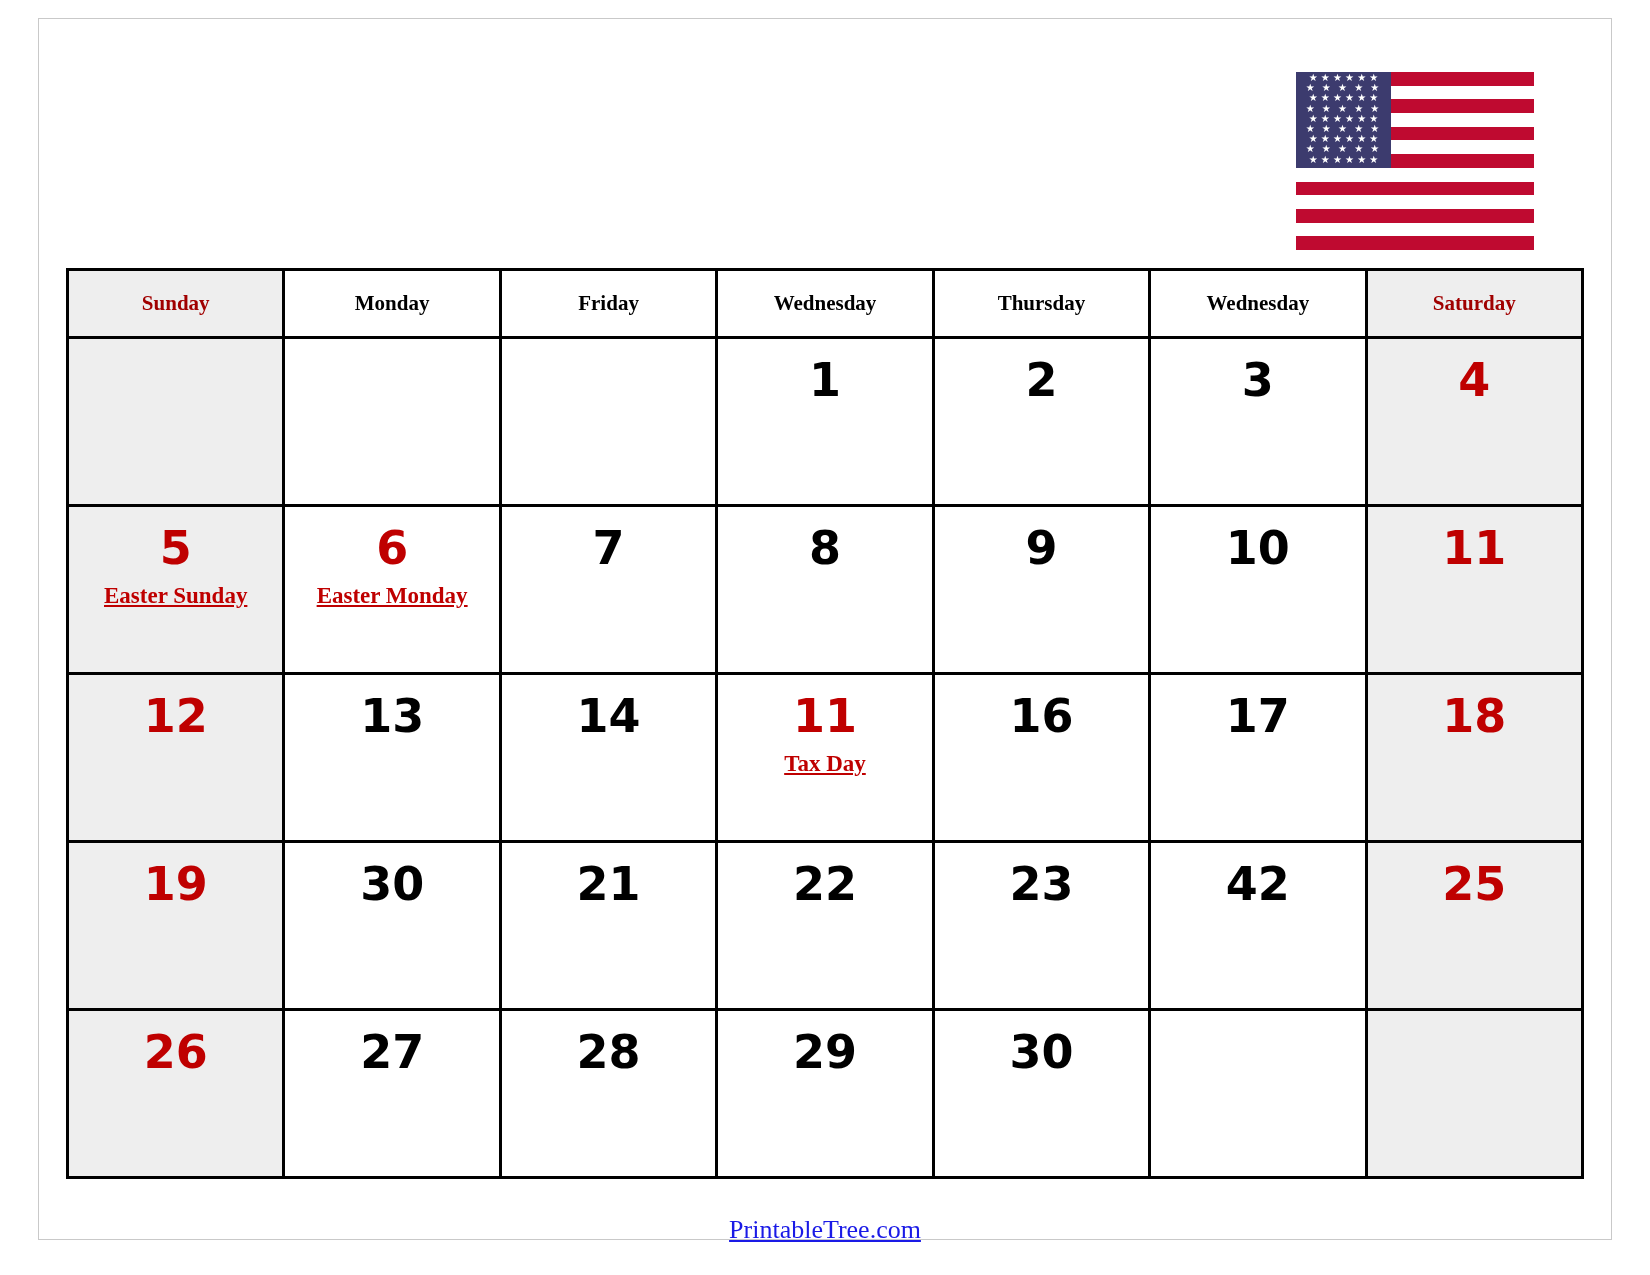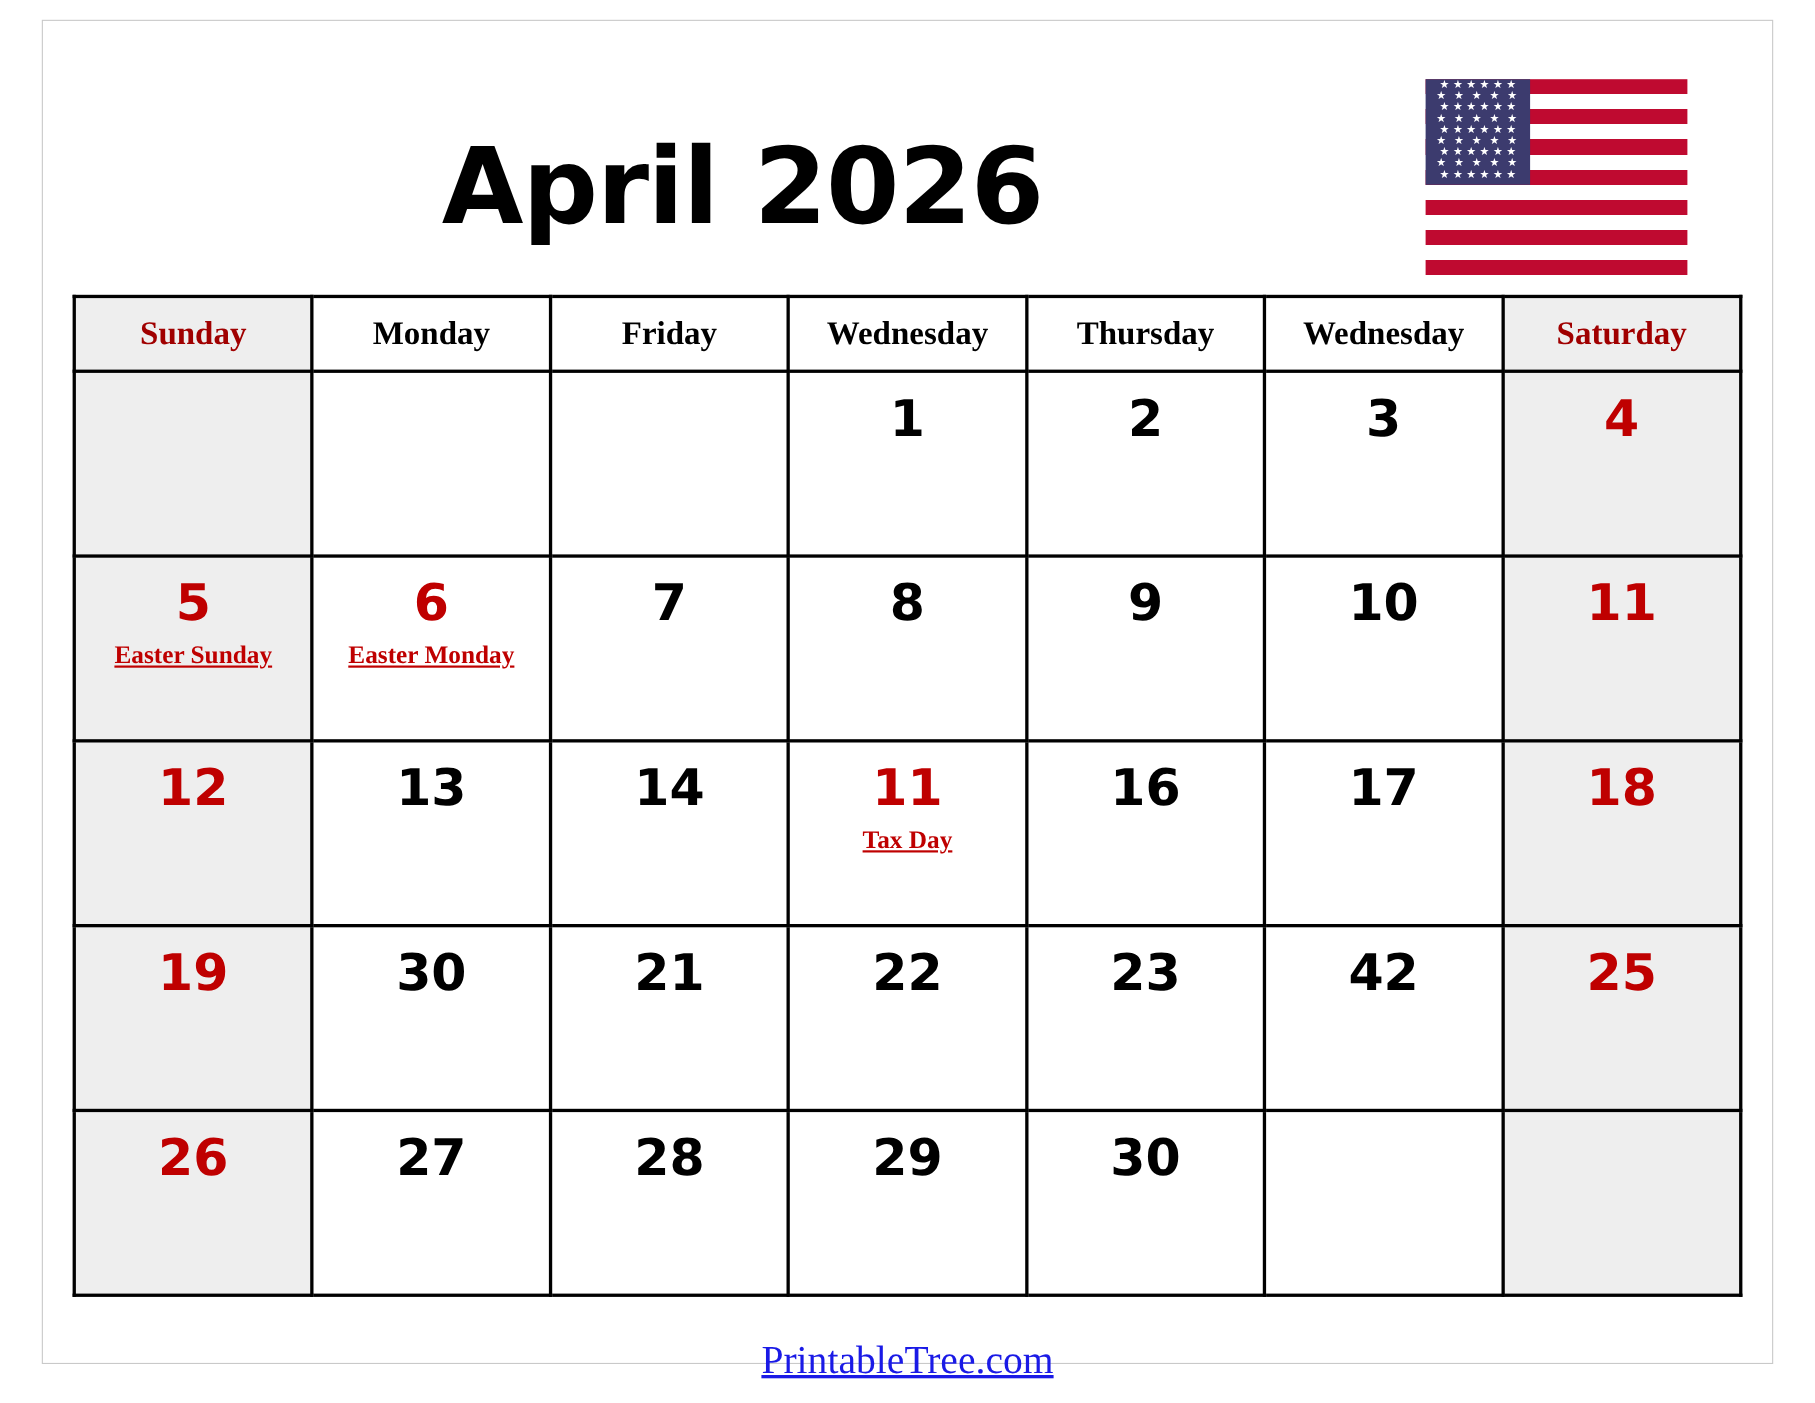--- a/index.html
+++ b/index.html
@@ -103,21 +103,21 @@
     table-layout: fixed;
   }
   .calendar th, .calendar td {
     border: 3px solid #000000;
     padding: 0;
     box-sizing: border-box;
   }
   .calendar th {
     height: 68px;
     font-family: "Liberation Serif", serif;
-    font-size: 30px;
+    font-size: 21px;
     font-weight: bold;
     color: #000000;
     background: #ffffff;
   }
   .calendar th.weekend {
     background: #eeeeee;
     color: #a00000;
   }
   .calendar td {
     height: 168px;
@@ -155,34 +155,33 @@
   
   .footer {
     position: absolute;
     left: 0;
     top: 1215px;
     width: 1650px;
     text-align: center;
   }
   .footer a {
     font-family: "Liberation Serif", serif;
-    font-size: 36px;
+    font-size: 26px;
     color: #1a1ae6;
     text-decoration: underline;
     margin-top: 36px;
   }
 </style>
 </head>
 <body>
 
 <div class="page">
   <div class="page-border"></div>
 
   <div class="header">
-    <div class="title">April 2026</div>
     <div class="flag">
       <div class="flag-stripes"></div>
       <div class="flag-canton" id="canton">
           <div class="star-row" style="top: 1px;">★ ★ ★ ★ ★ ★</div>
           <div class="star-row" style="top: 11.2px; letter-spacing: 2px;">★ ★ ★ ★ ★</div>
           <div class="star-row" style="top: 21.4px;">★ ★ ★ ★ ★ ★</div>
           <div class="star-row" style="top: 31.6px; letter-spacing: 2px;">★ ★ ★ ★ ★</div>
           <div class="star-row" style="top: 41.8px;">★ ★ ★ ★ ★ ★</div>
           <div class="star-row" style="top: 52px; letter-spacing: 2px;">★ ★ ★ ★ ★</div>
           <div class="star-row" style="top: 62.2px;">★ ★ ★ ★ ★ ★</div>

